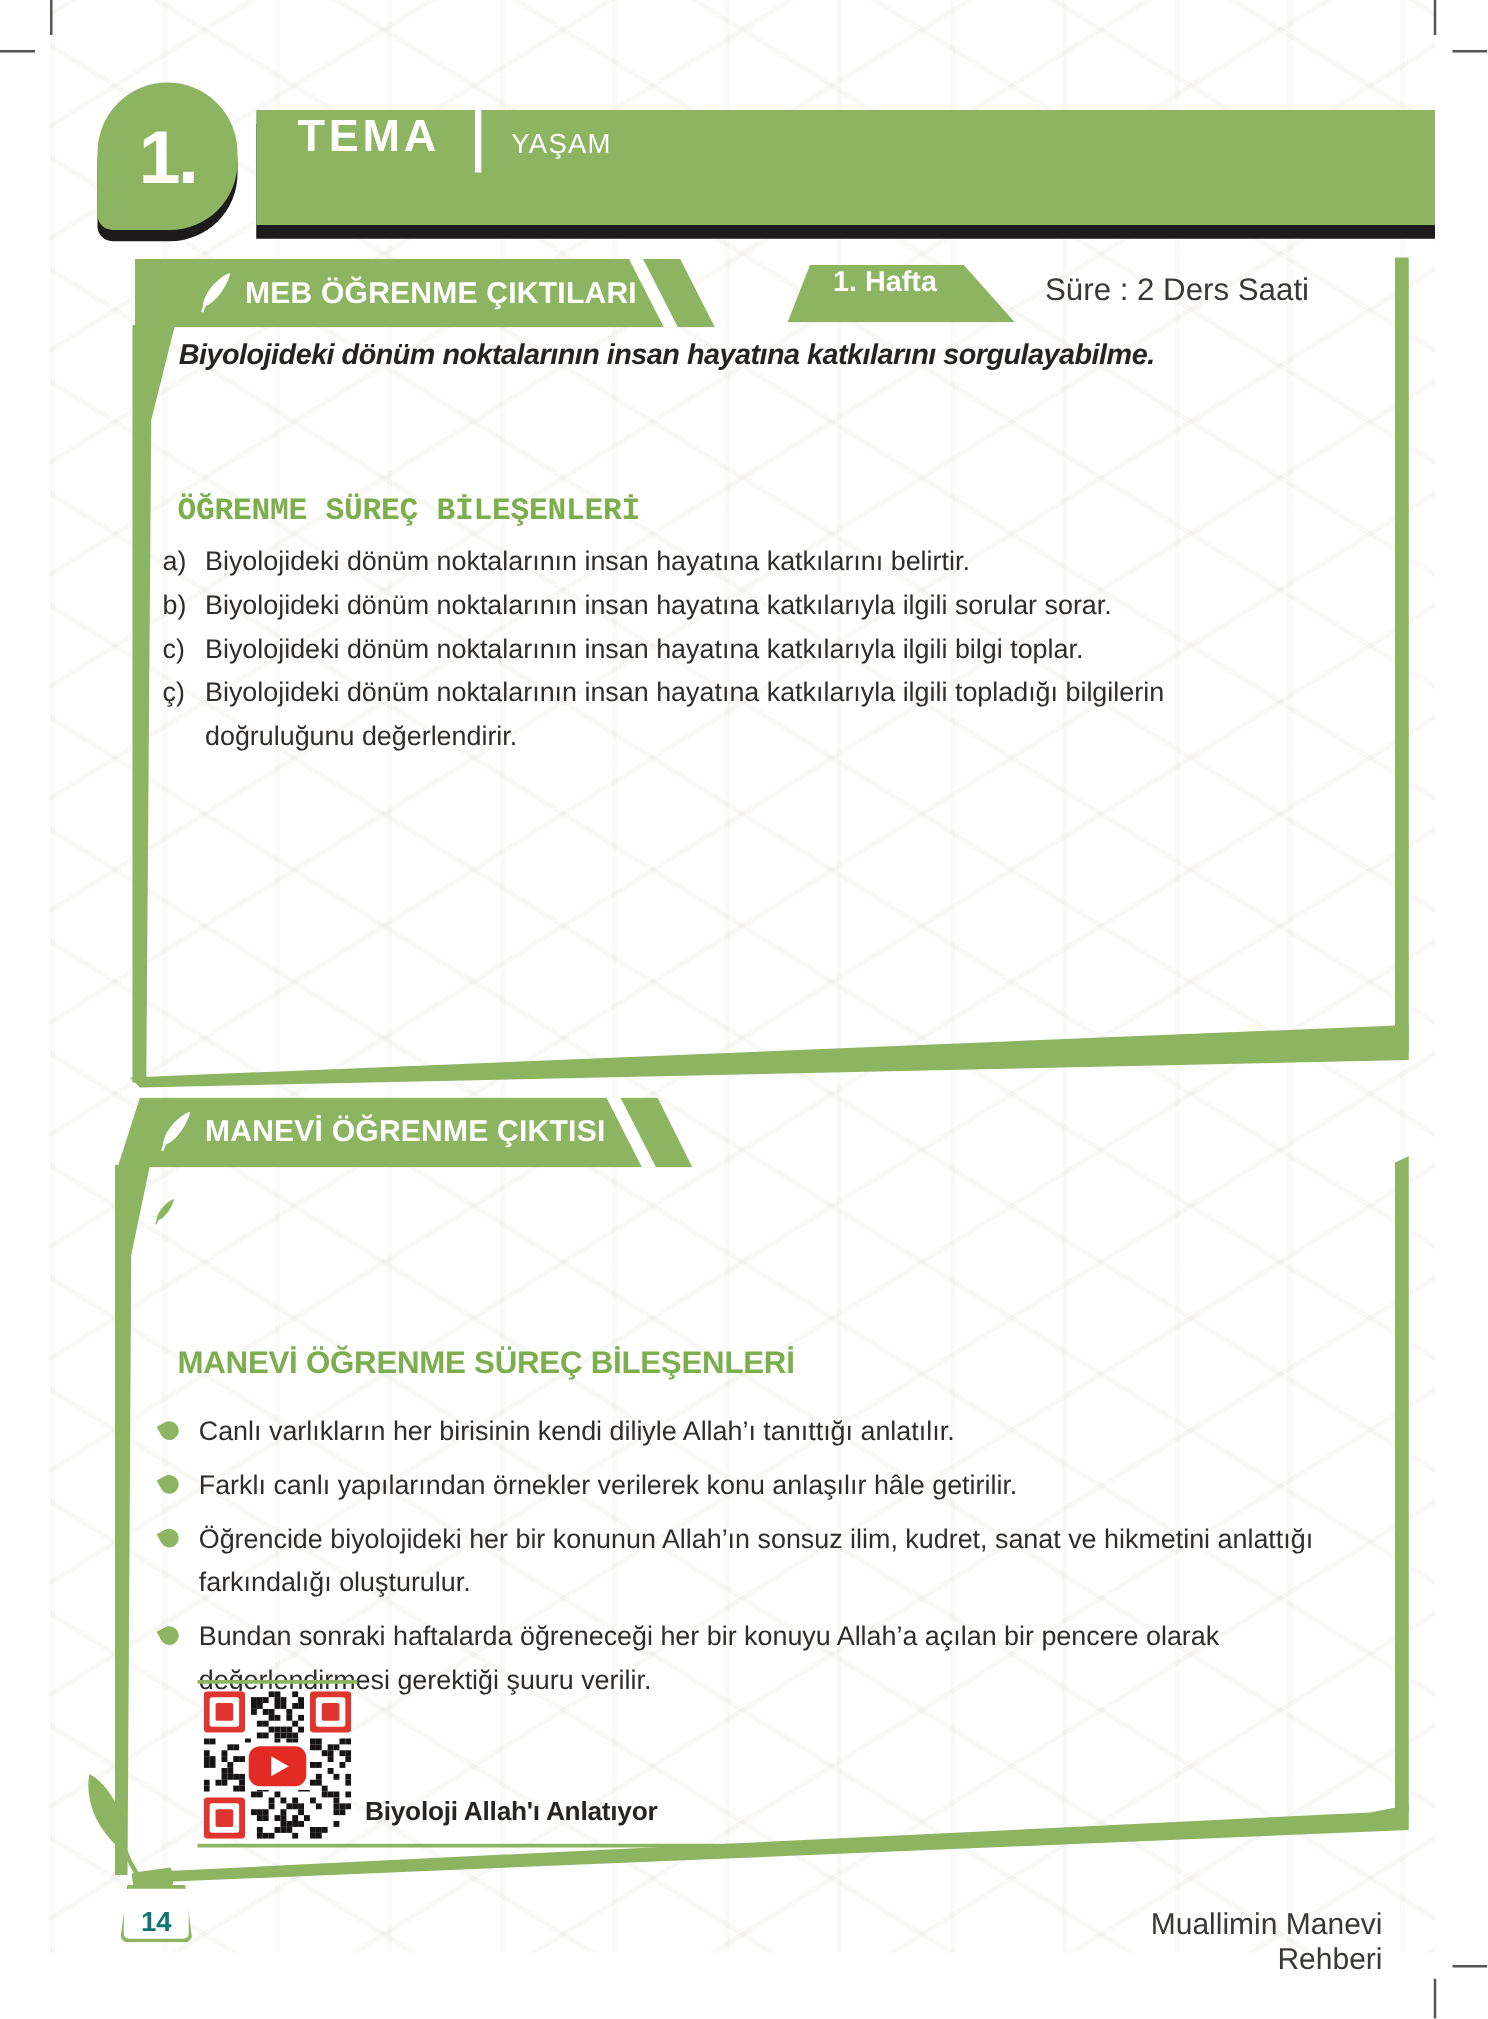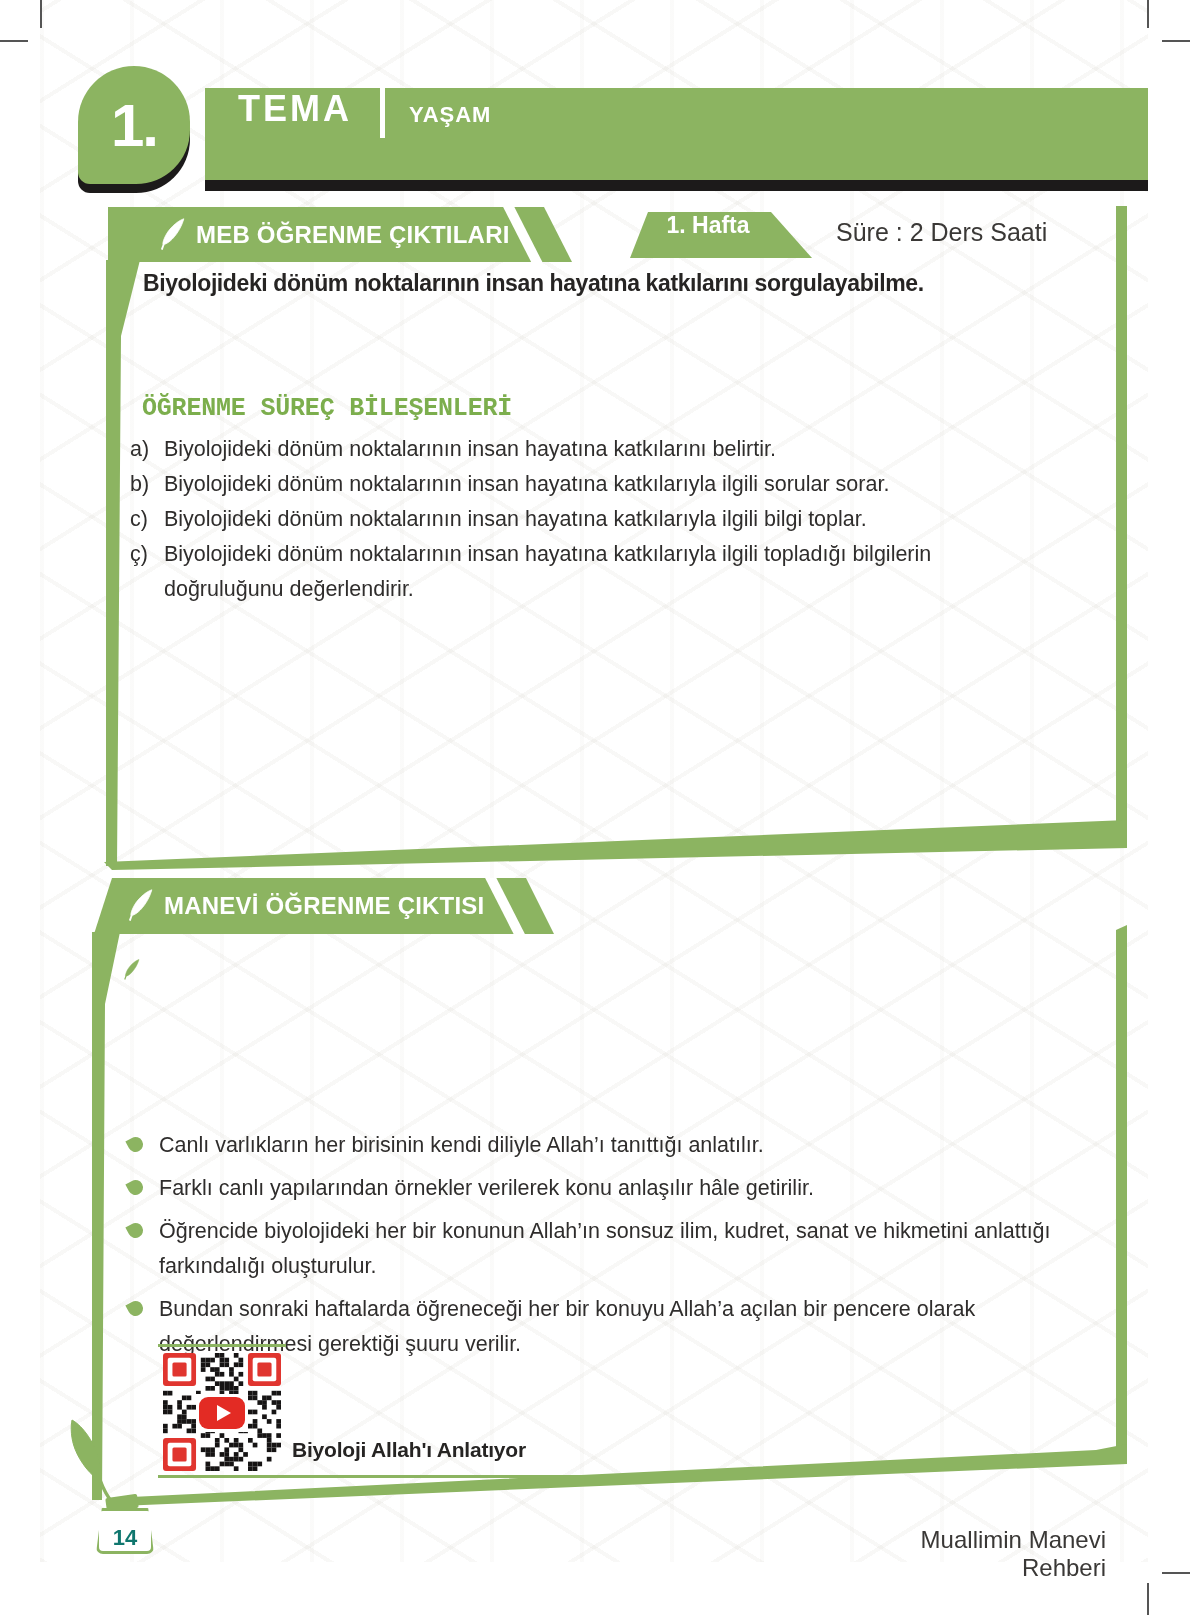--- a/index.html
+++ b/index.html
@@ -38,21 +38,21 @@
   }
   .title-banner{
     left:205px;top:88px;width:943px;height:92px;
     background:var(--green);
     box-shadow:0 11px 0 #1c1a1a;
     display:flex;align-items:flex-start;z-index:3;
     padding-left:33px;box-sizing:border-box;
   }
   .title-banner .t-main{color:#fff;font-size:36px;font-weight:800;letter-spacing:3px;}
   .title-banner .t-div{width:5px;height:50px;background:#fff;margin:0 24px 0 28px;}
-  .title-banner .t-sub{color:#fff;font-size:22px;font-weight:700;letter-spacing:1px;margin-top:14px;}
+  .title-banner .t-sub{color:#fff;font-size:22px;font-weight:400;letter-spacing:1px;margin-top:14px;}
 
   
   .sec-banner{
     background:var(--green);
     display:flex;align-items:center;
     color:#fff;font-weight:800;font-size:24px;letter-spacing:0.2px;
     box-sizing:border-box;z-index:3;
   }
   .sec-banner .slash{
     position:absolute;top:-8px;width:10px;height:72px;background:#fff;
@@ -77,21 +77,21 @@
     background:var(--green);
     clip-path:polygon(18px 0,141px 0,182px 46px,0 46px);
     display:flex;align-items:flex-start;justify-content:center;
     color:#fff;font-size:23px;font-weight:700;
     padding-right:26px;box-sizing:border-box;
   }
   .duration{left:836px;top:218px;font-size:25px;color:#3a3836;}
 
   
   .objective{
-    font-size:23px;font-weight:800;color:#262423;letter-spacing:-0.4px;
+    font-size:23px;font-weight:800;color:#262423;letter-spacing:-0.4px;font-style:italic;
   }
   #meb-objective{left:143px;top:270px;width:900px;}
   .sec-heading{
     font-size:25px;font-weight:800;color:var(--green-dark);letter-spacing:-0.2px;
   }
   #meb-heading{left:142px;top:394px;font-family:Liberation Mono, monospace;}
   #manevi-heading{left:142px;top:1076px;}
 
   .abc-list{left:130px;top:432px;width:910px;font-size:21.5px;line-height:35px;color:#2f2d2c;}
   .abc-list .row{display:flex;}
@@ -231,20 +231,21 @@
     <span>MANEVİ ÖĞRENME ÇIKTISI</span>
     <span class="slash"></span>
   </div>
 
   <div class="abs" id="manevi-objective-row">
     <svg class="mini-feather" viewBox="0 0 32 44" fill="#8cb461" stroke="#8cb461">
         <use href="#feather"></use>
       </svg>
   </div>
 
+  <div class="abs sec-heading" id="manevi-heading">MANEVİ ÖĞRENME SÜREÇ BİLEŞENLERİ</div>
 
   <div class="abs drop-list">
     <div class="row">
       <span class="drop"></span>
       <span class="txt">Canlı varlıkların her birisinin kendi diliyle Allah’ı tanıttığı anlatılır.</span>
     </div>
     <div class="row">
       <span class="drop"></span>
       <span class="txt">Farklı canlı yapılarından örnekler verilerek konu anlaşılır hâle getirilir.</span>
     </div>

